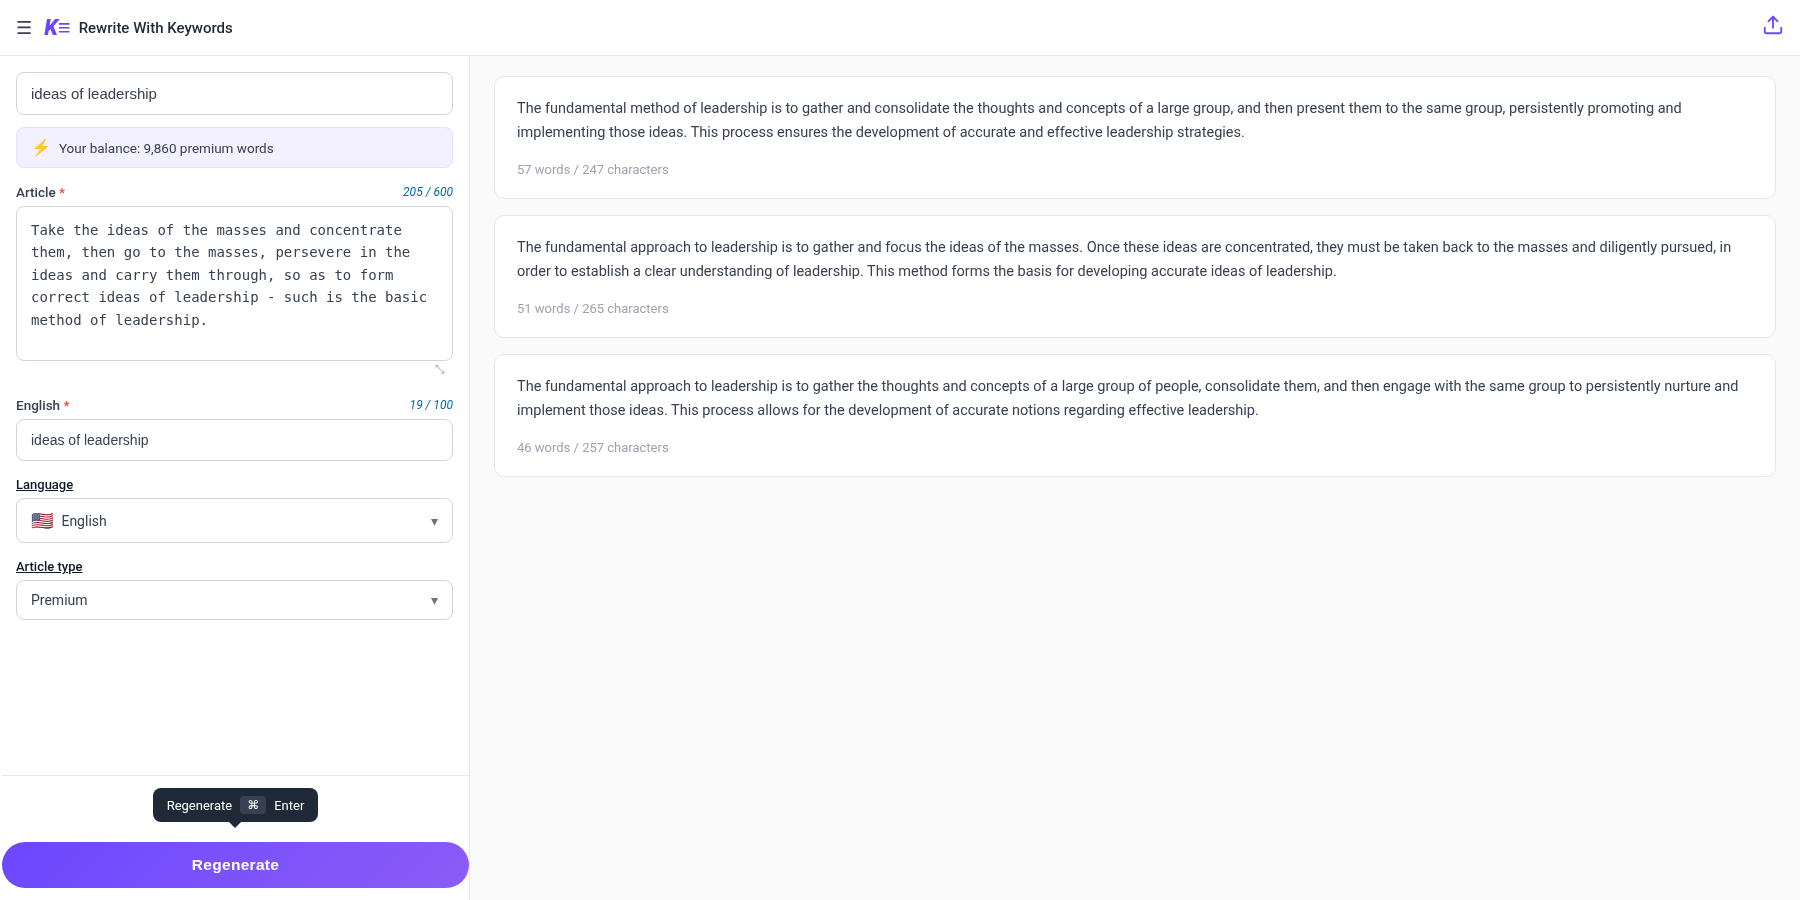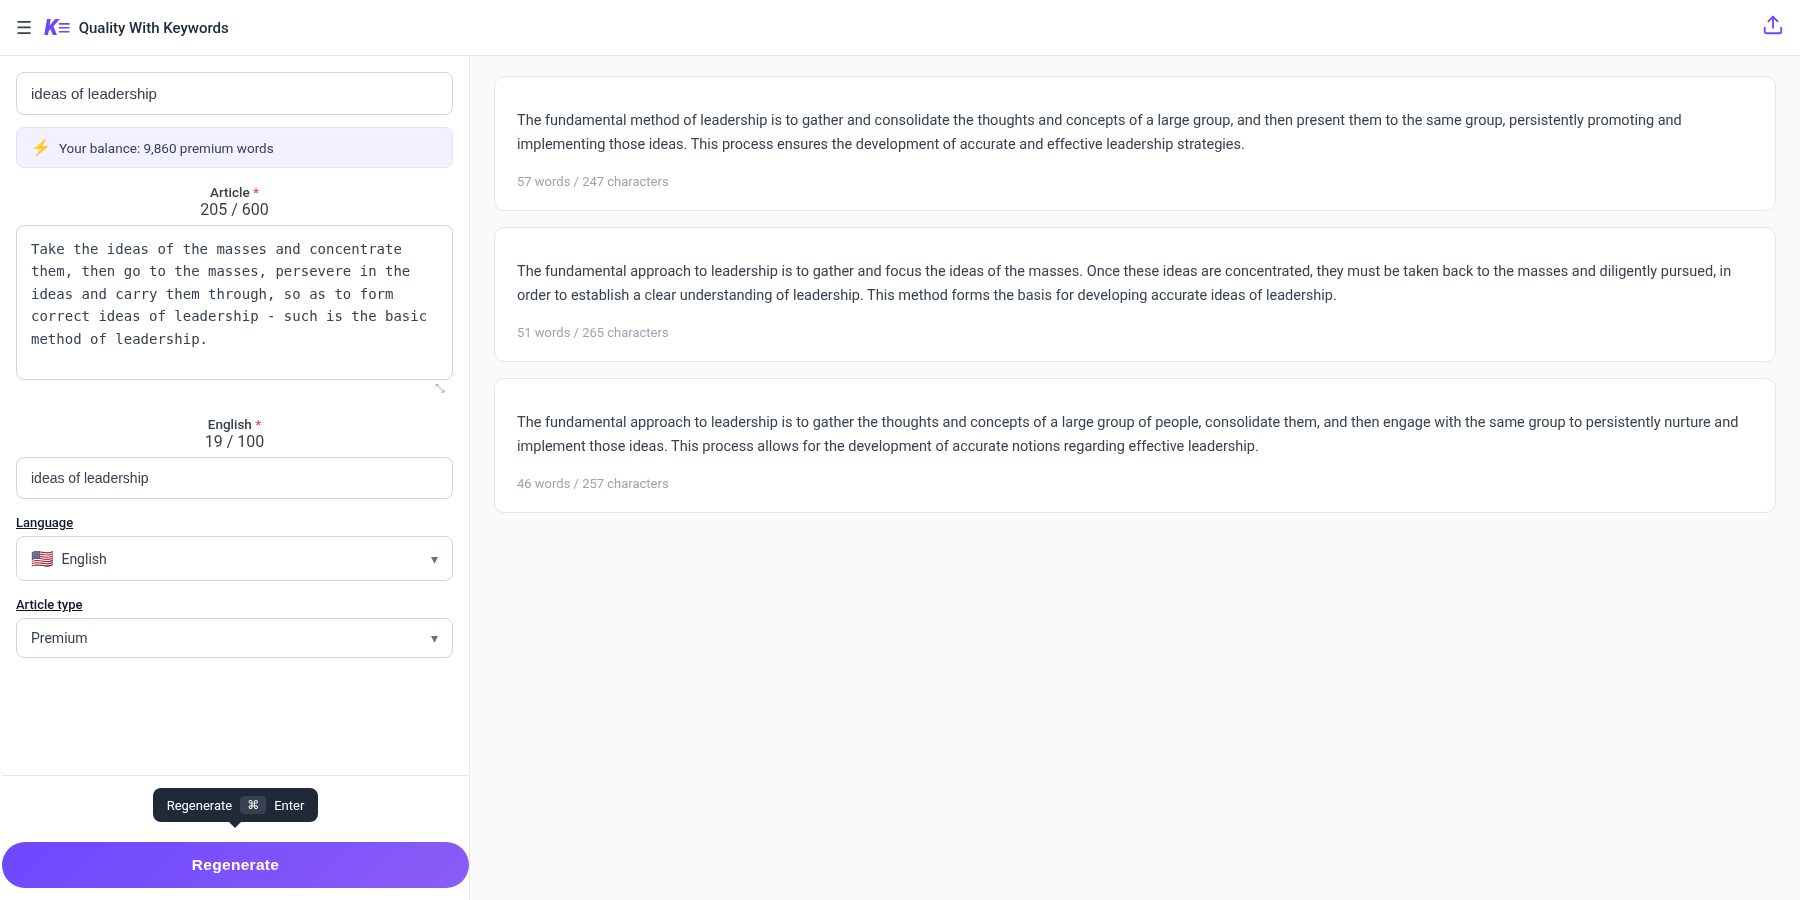--- a/index.html
+++ b/index.html
@@ -99,33 +99,33 @@
     .lightning-icon {
       color: #6c47ff;
       font-size: 16px;
     }
 
     .field-label-row {
       display: flex;
       justify-content: space-between;
       align-items: center;
       margin-bottom: 6px;
-      flex-direction: column;
     }
     .field-label {
       font-size: 13.5px;
       font-weight: 500;
       color: #374151;
     }
     .field-label .required {
       color: #ef4444;
     }
     .field-count {
-      font-size: 16px;
-      color: #404040;
+      font-size: 12px;
+      color: #0369a1;
+      font-style: italic;
     }
 
     .article-textarea {
       width: 100%;
       height: 155px;
       border: 1px solid #d1d5db;
       border-radius: 8px;
       padding: 12px 14px;
       font-size: 14px;
       color: #374151;
@@ -262,36 +262,35 @@
       border: 1px solid #e5e7eb;
       border-radius: 10px;
       padding: 20px 22px;
       margin-bottom: 16px;
     }
     .result-text {
       font-size: 14.5px;
       color: #374151;
       line-height: 1.65;
       margin-bottom: 14px;
-      margin-top: 12px;
     }
     .result-meta {
       font-size: 13px;
       color: #9ca3af;
     }
   </style>
 </head>
 <body>
 
 <header class="header">
   <div class="header-left">
     <span class="hamburger-icon">☰</span>
     <div class="logo-area">
       <span class="logo-icon">K≡</span>
-      <span class="app-title">Quality With Keywords</span>
+      <span class="app-title">Rewrite With Keywords</span>
     </div>
   </div>
   <span class="upload-icon" title="Upload">
     <svg width="22" height="22" viewBox="0 0 24 24" fill="none" stroke="#6c47ff" stroke-width="2" stroke-linecap="round" stroke-linejoin="round">
       <path d="M21 15v4a2 2 0 0 1-2 2H5a2 2 0 0 1-2-2v-4"></path>
       <polyline points="17 8 12 3 7 8"></polyline>
       <line x1="12" y1="3" x2="12" y2="15"></line>
     </svg>
   </span>
 </header>

